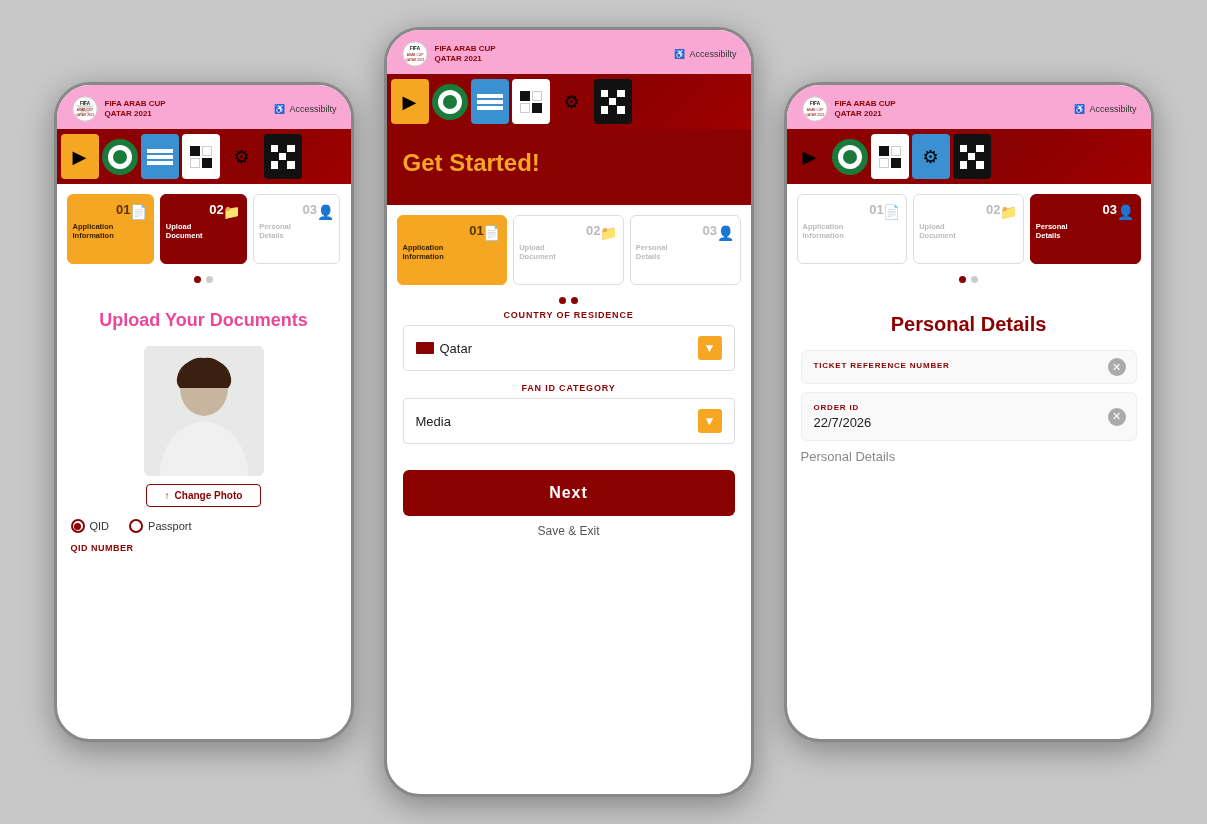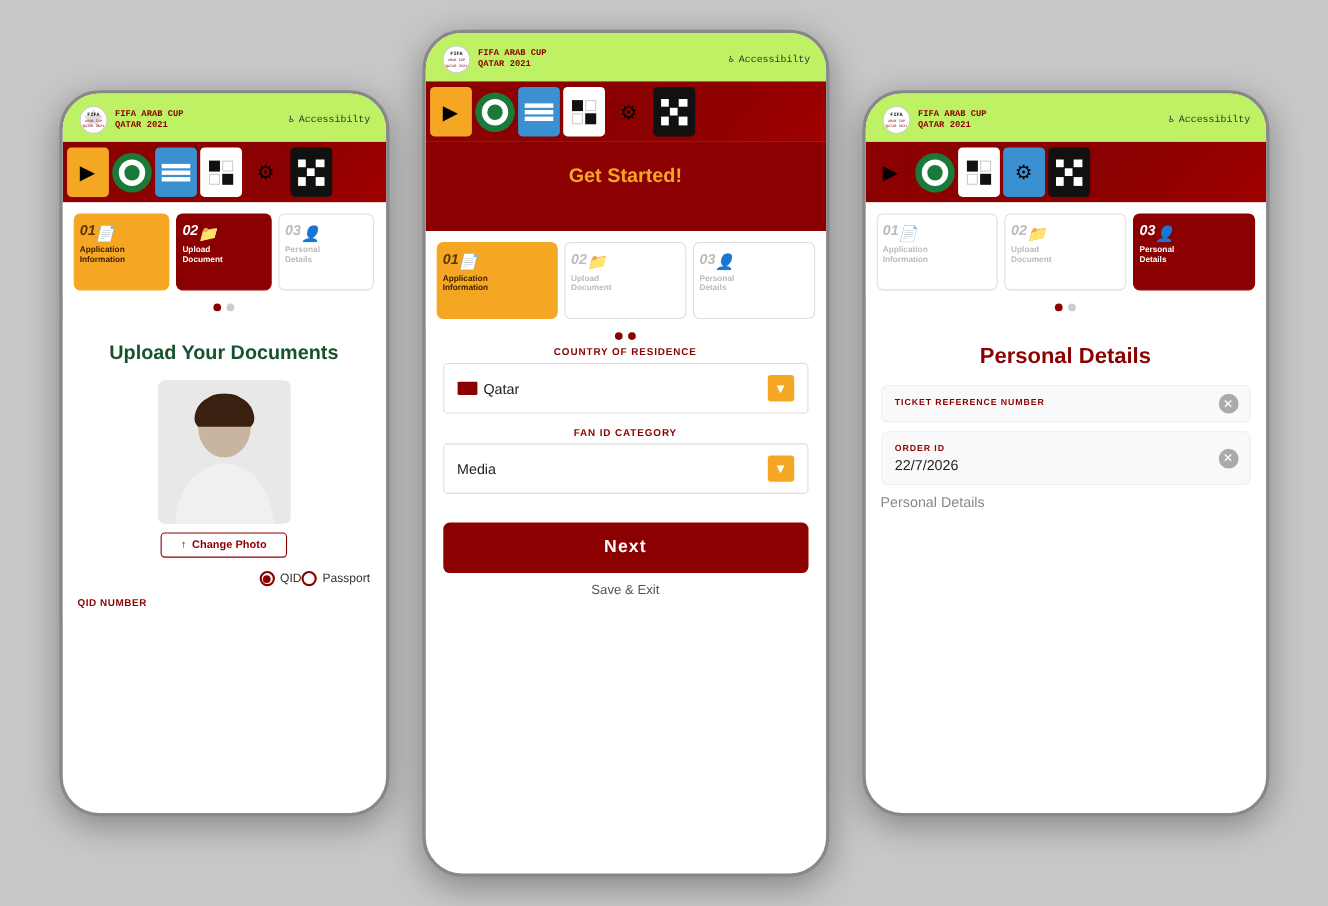--- a/index.html
+++ b/index.html
@@ -35,26 +35,25 @@
       height: 770px;
     }
 
     .phone-frame.large {
       width: 370px;
       height: 660px;
     }
 
     
     .phone-header {
-      background: #bef264;
+      background: #f9a8d4;
       padding: 10px 14px 6px;
       display: flex;
       align-items: center;
       justify-content: space-between;
-      font-family: Liberation Mono, monospace;
     }
 
     .logo-area {
       display: flex;
       align-items: center;
       gap: 6px;
     }
 
     .logo-ball {
       width: 28px;
@@ -135,21 +134,21 @@
 
     .dot.active {
       background: #8B0000;
     }
 
     
     .upload-title {
       text-align: center;
       font-size: 18px;
       font-weight: 700;
-      color: #14532d;
+      color: #ec4899;
       margin: 10px 0 14px;
       line-height: 1.3;
     }
 
     .photo-area {
       display: flex;
       flex-direction: column;
       align-items: center;
       margin-bottom: 12px;
     }
@@ -175,21 +174,22 @@
       font-size: 10px;
       font-weight: 700;
       cursor: pointer;
       display: flex;
       align-items: center;
       gap: 5px;
     }
 
     .radio-group {
       display: flex;
-      justify-content: flex-end;
+      gap: 20px;
+      justify-content: flex-start;
       margin: 10px 0;
     }
 
     .radio-item {
       display: flex;
       align-items: center;
       gap: 5px;
       font-size: 11px;
       color: #333;
     }
@@ -220,25 +220,24 @@
       margin-top: 6px;
     }
 
     
     .get-started-header {
       background: #8B0000;
       padding: 20px 16px 24px;
     }
 
     .get-started-title {
-      font-size: 18px;
+      font-size: 24px;
       font-weight: 900;
       color: #F5A623;
-      margin-bottom: 16px;
-      text-align: center;
+      margin-bottom: 4px;
     }
 
     .get-started-sub {
       font-size: 12px;
       color: #fff;
     }
 
     .section-title {
       font-size: 20px;
       font-weight: 700;
@@ -427,23 +426,22 @@
       font-size: 7.5px;
       font-weight: 700;
       color: #bbb;
       line-height: 1.2;
     }
     .s-card.active .s-lbl { color: #3a2000; }
     .s-card.maroon .s-lbl { color: #fff; }
 
     .step-num-row {
       display: flex;
-      justify-content: flex-start;
+      justify-content: flex-end;
       align-items: flex-start;
-      font-style: italic;
     }
   </style>
 </head>
 <body>
 
 <div class="phone-frame small">
 
   <div class="phone-header">
     <div class="logo-area">
       <svg class="logo-ball" viewBox="0 0 30 30">

